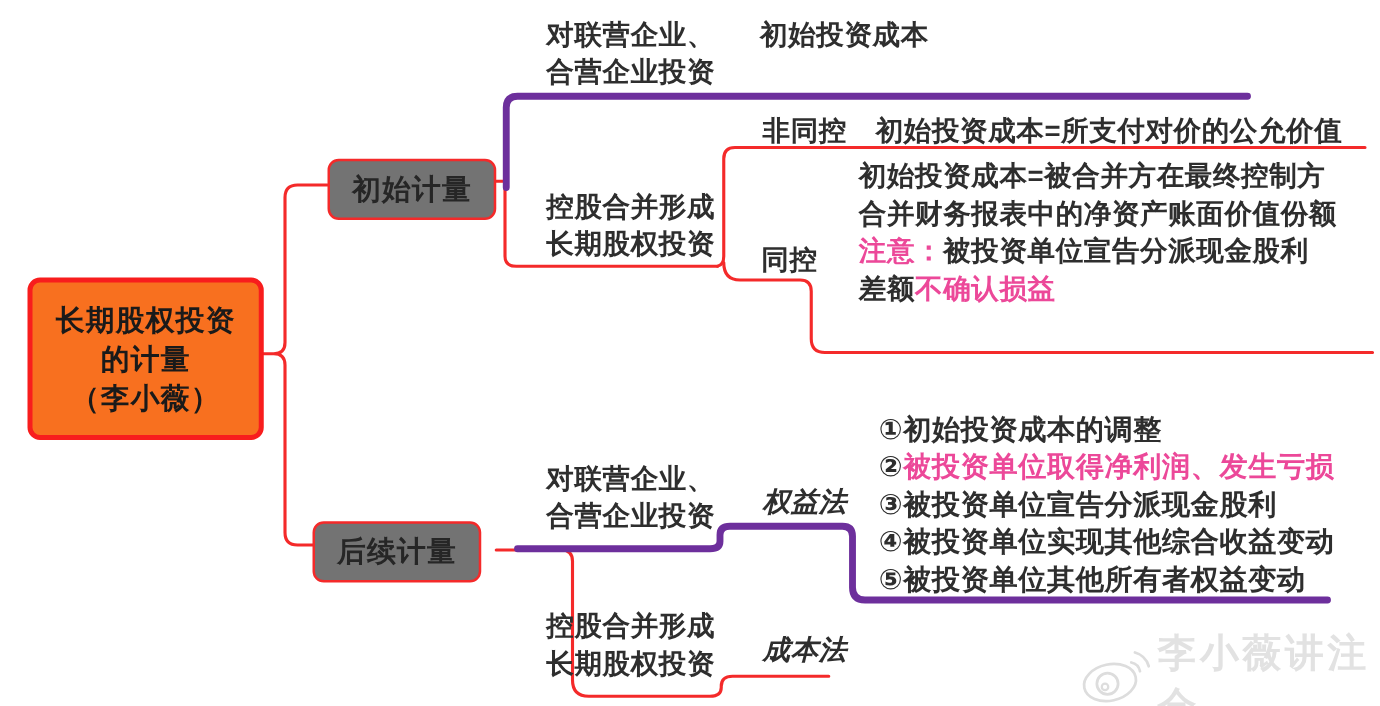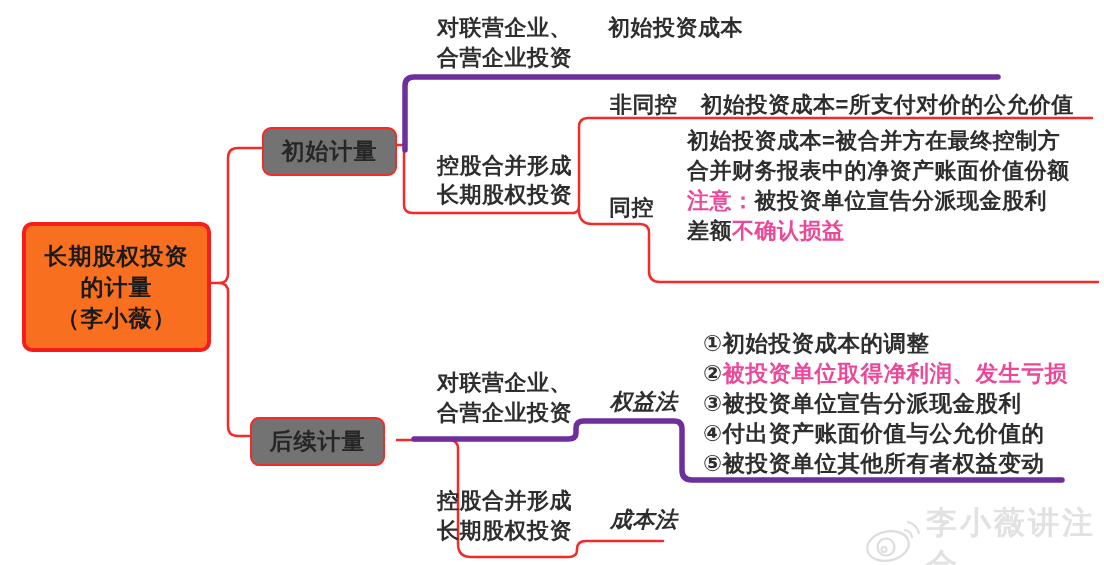--- a/index.html
+++ b/index.html
@@ -109,21 +109,21 @@
     <div class="row">
       <span>②</span>
         <span class="red">被投资单位取得净利润、发生亏损</span>
     </div>
     <div class="row">
       <span>③</span>
         <span>被投资单位宣告分派现金股利</span>
     </div>
     <div class="row">
       <span>④</span>
-        <span>付出资产账面价值与公允价值的</span>
+        <span>被投资单位实现其他综合收益变动</span>
     </div>
     <div class="row">
       <span>⑤</span>
         <span>被投资单位其他所有者权益变动</span>
     </div>
   </div>
 
   <div class="abs t22" style="left:420px;top:486px;">
     <div>控股合并形成</div>
     <div>长期股权投资</div>

